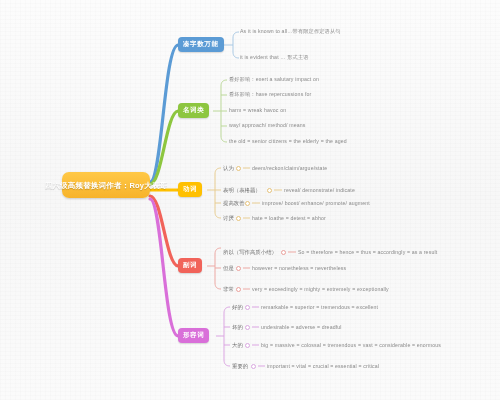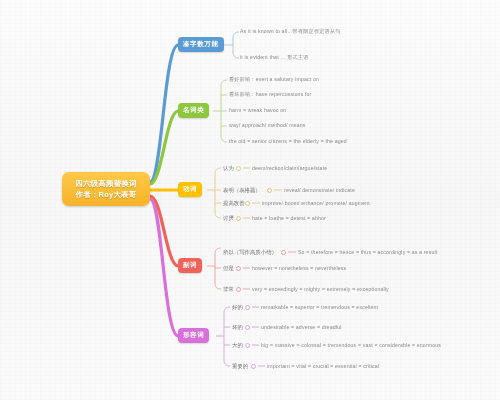--- a/index.html
+++ b/index.html
@@ -18,25 +18,25 @@
       linear-gradient(180deg,#fcfcfc 0%,#f7f7f7 50%,#fbfbfb 100%);
     pointer-events:none;
   }
   #canvas{position:absolute;inset:0;}
   svg#edges{position:absolute;left:0;top:0;width:500px;height:400px;}
 
   .node{position:absolute;box-sizing:border-box;}
 
   
   #root-node{
-    left:62px;top:172px;width:88px;height:34px;
+    left:62px;top:172px;width:88px;height:26px;
     background:linear-gradient(180deg,#FFC846 0%,#F7B32B 100%);
     border-radius:7px;
     box-shadow:0 1px 2px rgba(0,0,0,0.18);
-    display:flex;flex-direction:column;align-items:center;justify-content:center;
+    display:flex;align-items:center;justify-content:center;
     color:#ffffff;font-weight:bold;font-size:7.5px;line-height:11px;
     text-shadow:0 1px 1px rgba(0,0,0,0.22);
     letter-spacing:.2px;
   }
   #root-node .rl{white-space:nowrap;}
 
   
   .branch{
     height:15px;border-radius:4px;
     display:flex;align-items:center;justify-content:center;

